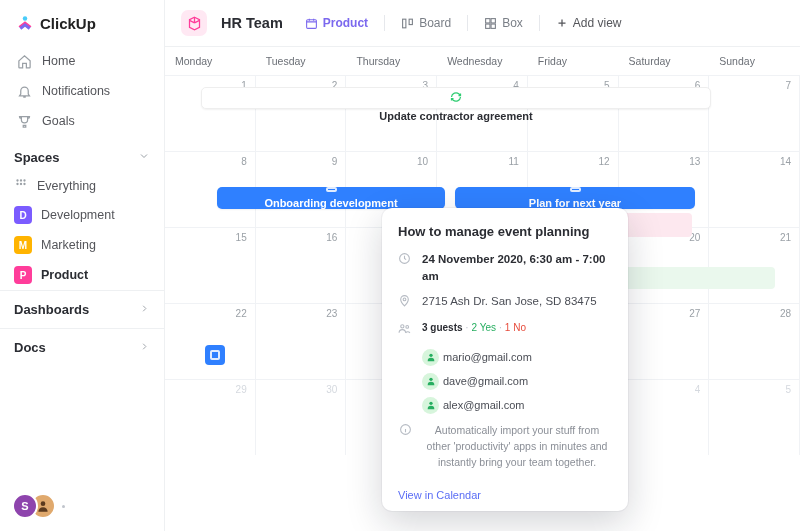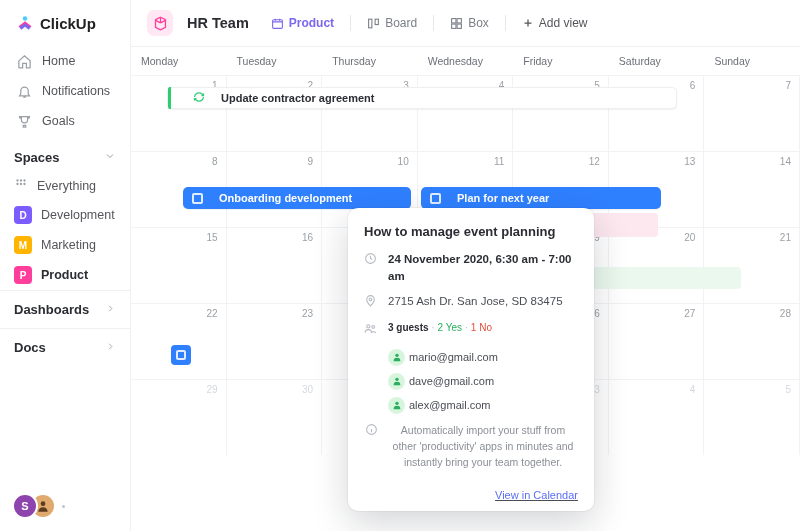--- a/index.html
+++ b/index.html
@@ -1,18 +1,18 @@
 <!DOCTYPE html>
 <html><head>
 <meta charset="utf-8">
 <style>
 * { margin: 0; padding: 0; box-sizing: border-box; font-family: -apple-system, BlinkMacSystemFont, "Segoe UI", sans-serif; }
 body { width: 800px; height: 531px; background: #fff; display: flex; overflow: hidden; border-radius: 10px; }
 
-.sidebar { width: 131px; border-right: 1px solid #eef0f2; display: flex; flex-direction: column; background: #fff; }
+.sidebar { width: 165px; border-right: 1px solid #eef0f2; display: flex; flex-direction: column; background: #fff; }
 .logo-row { display: flex; align-items: center; gap: 6px; padding: 14px 16px 10px; }
 .logo-row .brand { font-weight: 800; font-size: 15px; color: #222; }
 .side-nav { padding: 4px 6px; }
 .side-item { display: flex; align-items: center; gap: 10px; padding: 7px 10px; border-radius: 6px; color: #54555a; font-size: 12.5px; cursor: pointer; }
 .side-icon { width: 16px; height: 16px; color: #9aa0a6; display: inline-flex; align-items: center; justify-content: center; }
 
 .section-head { display: flex; align-items: center; justify-content: space-between; padding: 10px 14px 6px; font-size: 13px; font-weight: 700; color: #2b2d33; }
 .chevron { color: #9aa0a6; }
 
 .space-item { display: flex; align-items: center; gap: 9px; padding: 6px 14px; font-size: 12.5px; color: #54555a; cursor: pointer; }
@@ -43,21 +43,21 @@
 
 .cal { flex: 1; position: relative; overflow: hidden; }
 .weekdays { display: grid; grid-template-columns: repeat(7, 1fr); font-size: 10.5px; color: #6b6f76; }
 .weekdays > div { padding: 8px 10px; }
 .grid { display: grid; grid-template-columns: repeat(7, 1fr); grid-auto-rows: 76px; font-size: 10px; color: #9aa0a6; }
 .cell { border-top: 1px solid #f0f2f5; border-right: 1px solid #f0f2f5; position: relative; padding: 4px 6px; }
 .cell .num { position: absolute; top: 4px; right: 8px; }
 .cell.selected .num { background: #3b82f6; color: #fff; border-radius: 3px; padding: 1px 4px; }
 .cell.faded .num { color: #d5d9df; }
 
-.event { position: absolute; height: 22px; border-radius: 5px; display: flex; align-items: center; gap: 16px; font-size: 11px; color: #fff; padding: 0 9px; font-weight: 600; z-index: 5; box-shadow: 0 1px 2px rgba(0,0,0,.06); }
+.event { position: absolute; height: 22px; border-radius: 5px; display: flex; align-items: center; gap: 5px; font-size: 11px; color: #fff; padding: 0 9px; font-weight: 600; z-index: 5; box-shadow: 0 1px 2px rgba(0,0,0,.06); flex-direction: column; }
 .event .sq { width: 11px; height: 11px; border: 2px solid rgba(255,255,255,.85); border-radius: 2px; display: inline-block; }
 .ev-green { background: #fff; color: #2b2d33; border: 1px solid #eee; }
 .ev-green .stripe { width: 3px; background: #2ecc71; align-self: stretch; border-radius: 2px 0 0 2px; margin: -1px 6px -1px -9px; }
 .ev-green .cycle { color: #2ecc71; }
 .ev-blue { background: #2f80ff; }
 .ev-blue2 { background: #2f80ff; }
 .block-pink { position: absolute; background: #fde8ef; border-radius: 4px; z-index: 1; }
 .block-green { position: absolute; background: #eaf8ed; border-radius: 4px; z-index: 1; }
 .ev-outline { position: absolute; width: 20px; height: 20px; border-radius: 4px; background: #2f80ff; display: flex; align-items: center; justify-content: center; z-index: 4; }
 .ev-outline .sq { width: 10px; height: 10px; border: 2px solid rgba(255,255,255,.85); border-radius: 2px; display:inline-block; }
@@ -69,21 +69,21 @@
 .pop-row.bold { font-weight: 700; color: #2b2d33; }
 .guest-meta { font-size: 10px; }
 .guest-meta .yes { color: #27ae60; }
 .guest-meta .no { color: #e74c3c; }
 .guest-meta .dd { color: #bfc4cc; }
 .guestlist { margin-left: 24px; }
 .guest { display: flex; align-items: center; gap: 4px; font-size: 11px; color: #4a4d55; margin-bottom: 7px; }
 .gav { width: 17px; height: 17px; border-radius: 50%; background: #d7f5dc; display: flex; align-items: center; justify-content: center; }
 .gav svg { color: #27ae60; }
 .desc { font-size: 10.5px; color: #8b8f97; line-height: 1.55; }
-.pop-foot { text-align: right; padding-top: 10px; margin-top: 6px; text-decoration: underline; }
+.pop-foot { text-align: left; padding-top: 10px; margin-top: 6px; }
 .pop-foot a { color: #5b6ef5; font-size: 11px; text-decoration: none; font-weight: 500; }
 </style>
 </head>
 <body>
 
 <aside class="sidebar">
   <div class="logo-row">
     <svg width="18" height="18" viewBox="0 0 24 24">
         <path d="M4 17l8-6 8 6-3 4-5-4-5 4z" fill="#7b68ee"></path>
         <path d="M4 17l8-6 8 6" fill="none" stroke="#ff3d9a" stroke-width="2"></path>

